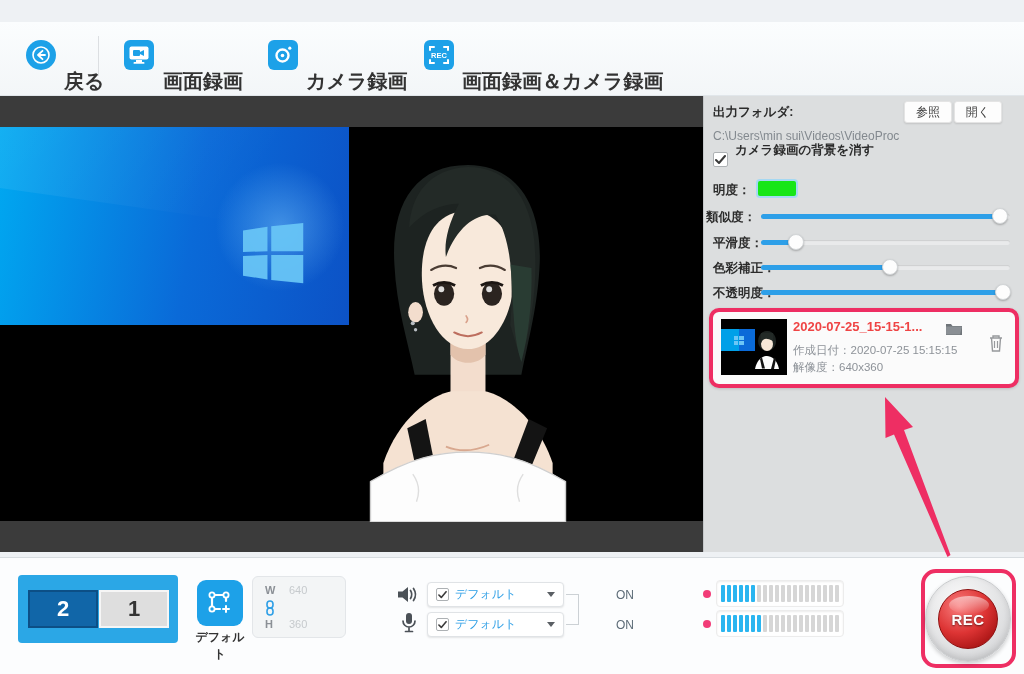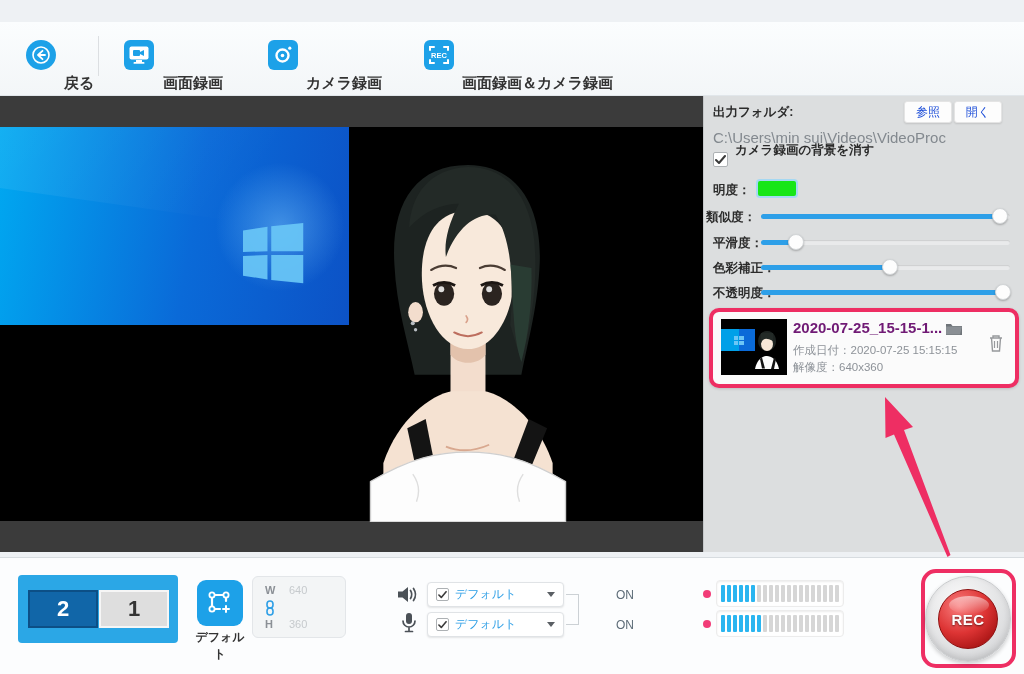--- a/index.html
+++ b/index.html
@@ -11,21 +11,21 @@
   .titlebar { position:absolute; left:0; top:0; width:1024px; height:22px; background:#ffffff; border-bottom:1px solid #e4e6e8; }
   .title-pill { position:absolute; left:362px; top:0; width:278px; height:21px; border-radius:4px;
     background:linear-gradient(#8d98a8,#5f6a7c); border:1px solid #56606e;
     color:#fff; font-size:12px; font-weight:bold; text-align:center; line-height:19px; }
   .tb-btn { position:absolute; top:0; height:22px; display:flex; align-items:center; justify-content:center; cursor:default; }
   .tb-glyph { color:#555; font-size:15px; line-height:22px; }
 
   
   .toolbar { position:absolute; left:0; top:22px; width:1024px; height:74px;
     background:linear-gradient(#fbfdfe,#f3f6f8); border-bottom:1px solid #e1e6ea; }
-  .tool-label { position:absolute; top:52px; font-size:15px; font-weight:bold; color:#333; white-space:nowrap; }
+  .tool-label { position:absolute; top:46px; font-size:20px; font-weight:bold; color:#333; white-space:nowrap; }
   .icon-sq { position:absolute; top:18px; width:30px; height:30px; border-radius:6px; background:#1da1e8;
     display:flex; align-items:center; justify-content:center; }
   .tool-sep { position:absolute; left:98px; top:14px; width:1px; height:40px; background:#dcdfe2; }
   .back-circle { position:absolute; left:26px; top:18px; width:30px; height:30px; border-radius:50%;
     background:#1da1e8; display:flex; align-items:center; justify-content:center; }
 
   
   .preview { position:absolute; left:0; top:96px; width:703px; height:456px; background:#000; overflow:hidden; }
   .strip { position:absolute; left:0; width:703px; height:31px; background:#3b3b3b; }
   .strip.top { top:0; } .strip.bottom { top:425px; }
@@ -33,33 +33,33 @@
     background:linear-gradient(100deg,#00a9f1 0%,#0a6ad8 55%,#0c52c6 100%); overflow:hidden; }
   .win-ray { position:absolute; left:-40px; top:-30px; width:500px; height:120px;
     background:linear-gradient(115deg,rgba(255,255,255,.10),rgba(255,255,255,0) 60%); transform:rotate(8deg); }
   .win-glow { position:absolute; left:215px; top:35px; width:130px; height:130px; border-radius:50%;
     background:radial-gradient(circle, rgba(130,205,255,.45), rgba(130,205,255,0) 70%); }
 
   
   .sidebar { position:absolute; left:703px; top:96px; width:321px; height:456px; background:#dcdedf; border-left:1px solid #c5c8ca; }
   .sb-label { position:absolute; font-size:12.5px; font-weight:bold; color:#2b2b2b; white-space:nowrap; }
   .sb-btn { position:absolute; top:5px; width:48px; height:22px; background:#fdfdfd; border:1px solid #e4e4e4;
-    border-radius:3px; box-shadow:0 1px 2px rgba(0,0,0,.12); font-size:12px; color:#1d4ed8; text-align:center; line-height:20px; cursor:default; }
-  .sb-path { position:absolute; left:9px; top:33px; font-size:15px; color:#83898f; white-space:nowrap; }
+    border-radius:3px; box-shadow:0 1px 2px rgba(0,0,0,.12); font-size:12px; color:#404040; text-align:center; line-height:20px; cursor:default; }
+  .sb-path { position:absolute; left:9px; top:33px; font-size:12px; color:#83898f; white-space:nowrap; }
   .checkbox { position:absolute; width:15px; height:15px; background:#fff; border:1px solid #adb1b4; border-radius:2px;
     display:flex; align-items:center; justify-content:center; }
   .swatch { position:absolute; left:52px; top:83px; width:42px; height:19px; border-radius:4px; border:2px solid #a5d8f2; }
   .slider-track { position:absolute; left:57px; width:249px; height:5px; border-radius:3px; background:#e9eaeb; box-shadow:inset 0 1px 1px rgba(0,0,0,.12); }
   .slider-fill { position:absolute; left:0; top:0; height:5px; border-radius:3px; background:#2d9fe8; }
   .slider-thumb { position:absolute; top:-6px; width:16px; height:16px; border-radius:50%; background:#fdfdfd;
     border:1px solid #d2d5d7; box-shadow:0 1px 2px rgba(0,0,0,.25); }
 
   .file-card { position:absolute; left:5px; top:212px; width:310px; height:80px; background:#fbfbfb;
     border:4px solid #ee2e63; border-radius:10px; box-shadow:0 1px 3px rgba(0,0,0,.15); }
-  .file-title { position:absolute; left:80px; top:7px; font-size:15px; font-weight:bold; color:#701a75; white-space:nowrap; }
+  .file-title { position:absolute; left:80px; top:7px; font-size:13px; font-weight:bold; color:#ef4444; white-space:nowrap; }
   .file-meta { position:absolute; left:80px; font-size:11.5px; color:#8d9298; white-space:nowrap; }
   .file-thumb { position:absolute; left:8px; top:7px; width:66px; height:56px; background:#000; }
 
   
   .bottombar { position:absolute; left:0; top:557px; width:1024px; height:117px; background:#fcfdfe; border-top:1px solid #d7dce0; }
   .mon-panel { position:absolute; left:18px; top:17px; width:160px; height:68px; background:#2ba7e6; border-radius:4px; }
   .mon { position:absolute; top:15px; width:70px; height:38px; font-size:22px; font-weight:bold;
     display:flex; align-items:center; justify-content:center; cursor:default; }
   .mon.sel { background:#1166a8; border:2px solid #0c4f86; color:#fff; }
   .mon.unsel { background:#dedede; border:2px solid #f6f6f6; color:#333; }

